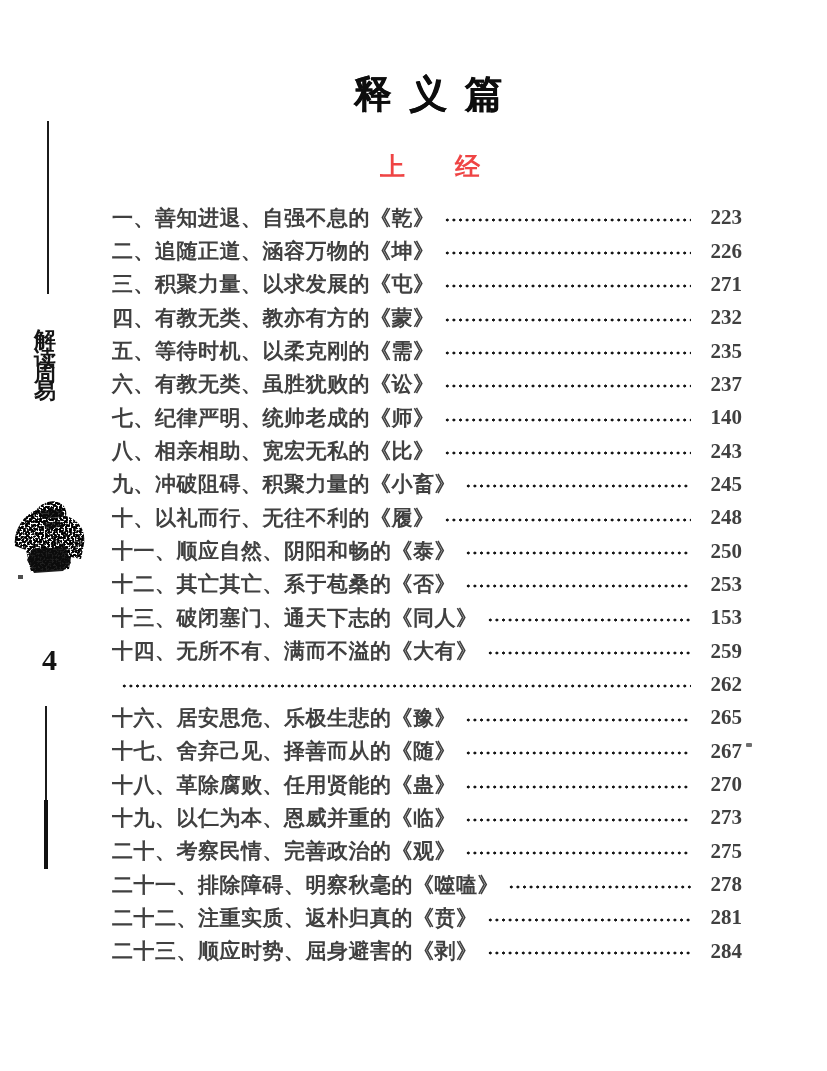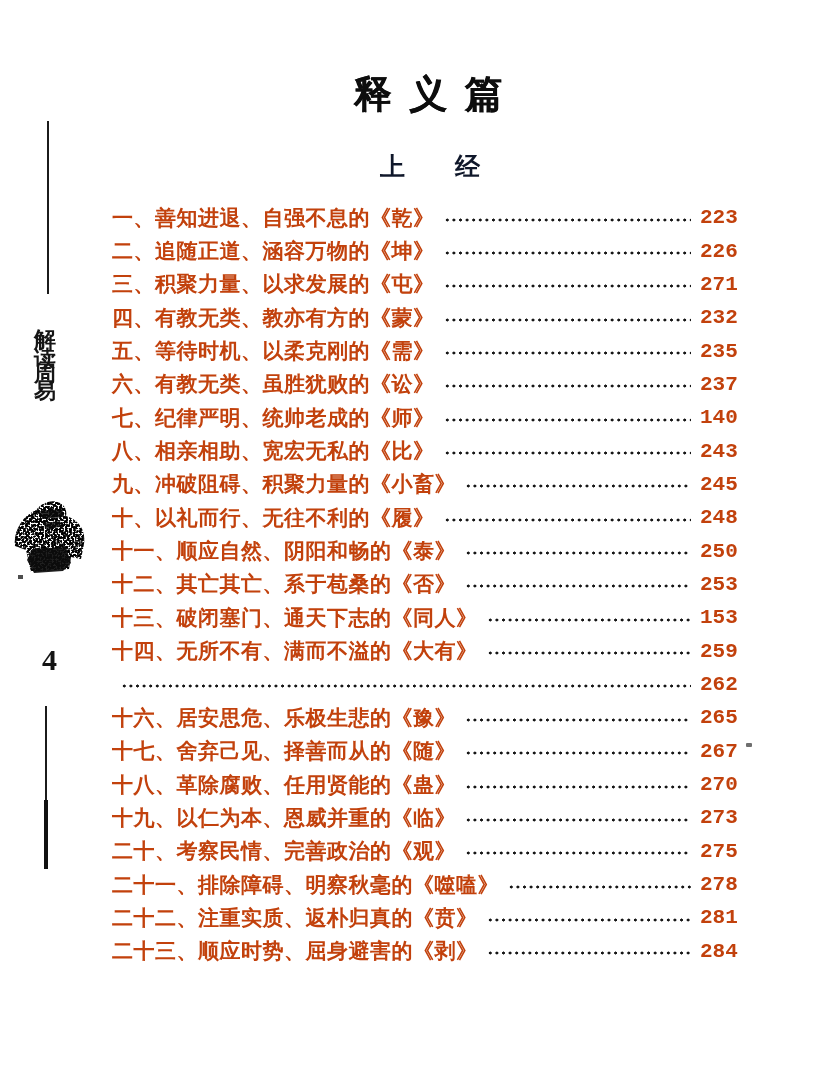--- a/index.html
+++ b/index.html
@@ -42,44 +42,44 @@
   
   .main { position: absolute; left: 100px; top: 0; width: 660px; height: 891px; }
   .chapter-title {
     position: absolute; top: 69px; left: 0; width: 100%;
     text-align: center; font-size: 38px; font-weight: bold;
     letter-spacing: 4px; color: #0d0d0d;
     text-shadow: 0.5px 0 0 #0d0d0d; 
   }
   .section-heading {
     position: absolute; top: 150px; left: 0; width: 100%;
-    text-align: center; font-size: 25px; font-weight: bold; color: #0f172a;
+    text-align: center; font-size: 25px; font-weight: bold; color: #ef4444;
   }
 
   .toc {
     position: absolute; top: 201px; left: 12px; right: 18px;
     list-style: none; margin: 0; padding: 0;
   }
   .toc-row {
     display: flex; align-items: center;
     height: 33.35px;
-    font-size: 21px; font-weight: bold; color: #c2410c;
+    font-size: 21px; font-weight: bold; color: #404040;
     white-space: nowrap;
   }
   .toc-label { flex: 0 0 auto; letter-spacing: 0.5px; }
   .leader {
     flex: 1 1 auto; min-width: 18px;
     margin: 0 9px 0 9px; height: 4px; align-self: center;
     background-image: radial-gradient(circle, #161616 1.35px, transparent 1.7px);
     background-size: 6.6px 4px;
     background-repeat: repeat-x;
     background-position: left center;
     transform: translateY(2px);
   }
-  .toc-page { flex: 0 0 auto; width: 42px; text-align: left; font-weight: bold; font-family: Liberation Mono, monospace; }
+  .toc-page { flex: 0 0 auto; width: 42px; text-align: right; font-weight: bold; }
 
   .scan-speck {
     position: absolute; left: 746px; top: 743px;
     width: 6px; height: 4px; background: #6f6f6f; border-radius: 1px;
   }
 </style>
 </head>
 <body>
 
 <div class="page">

